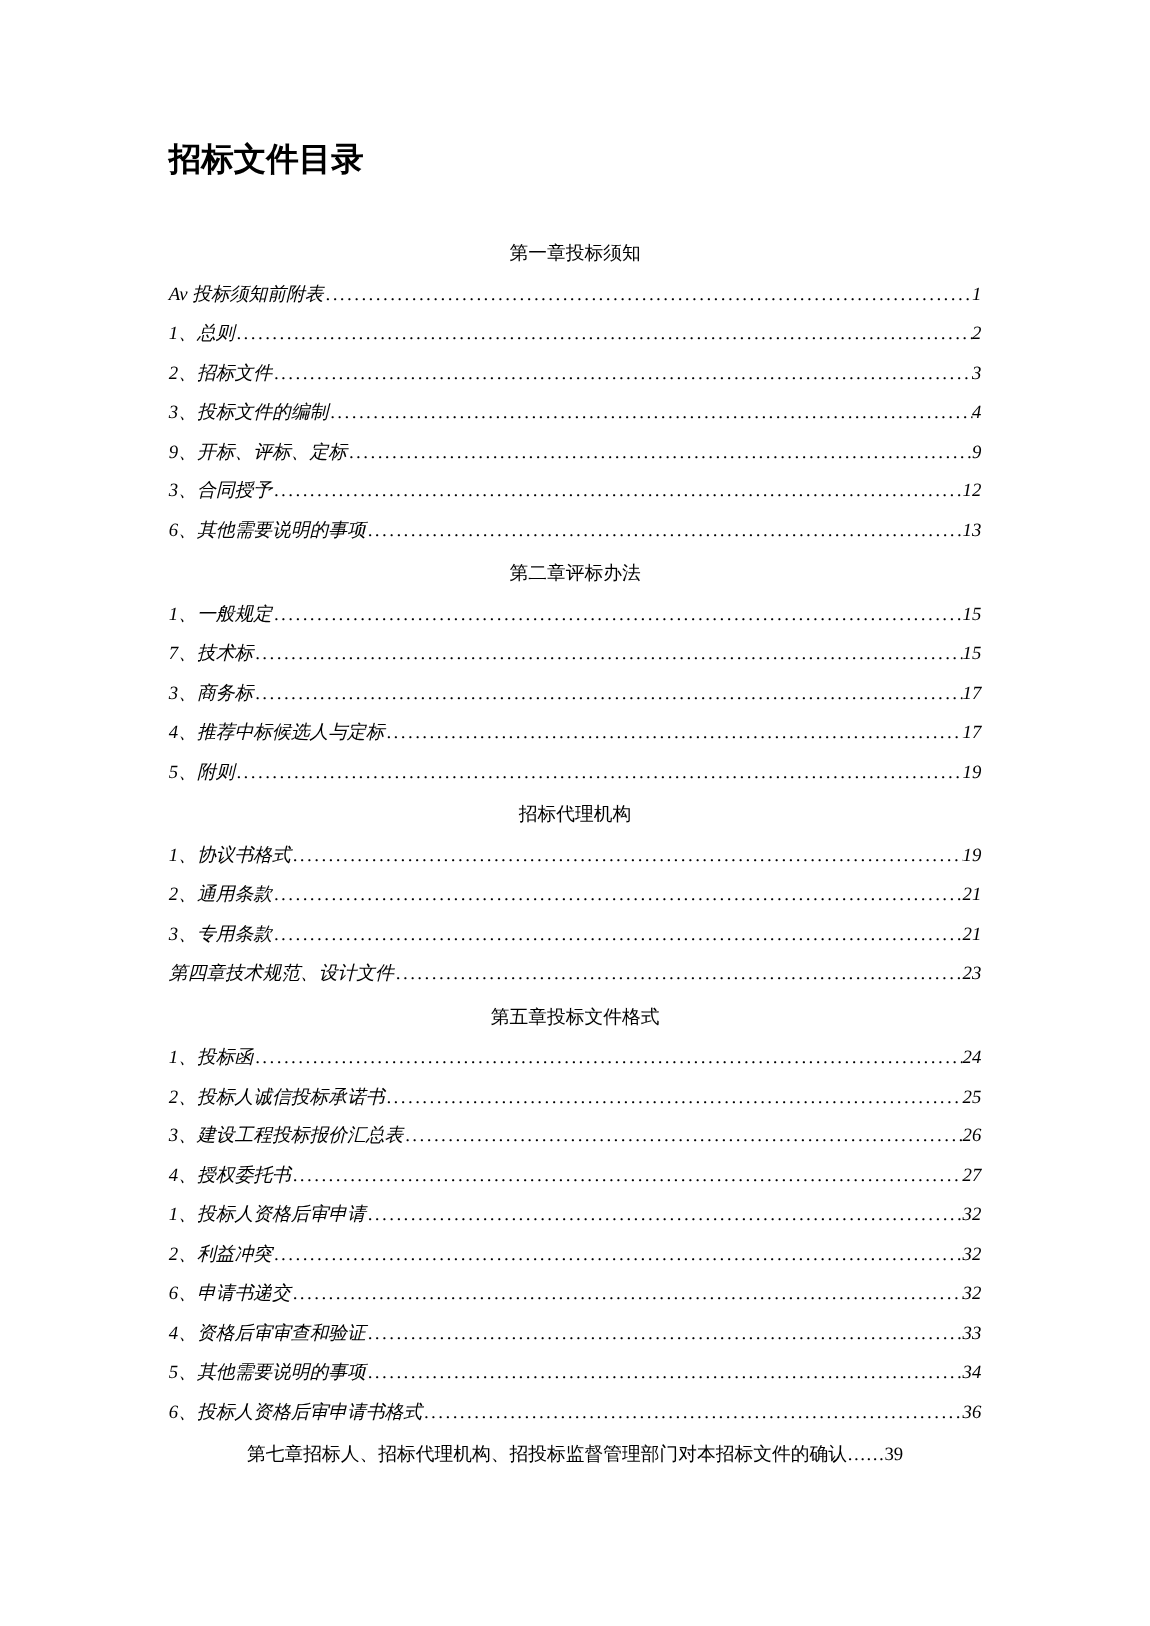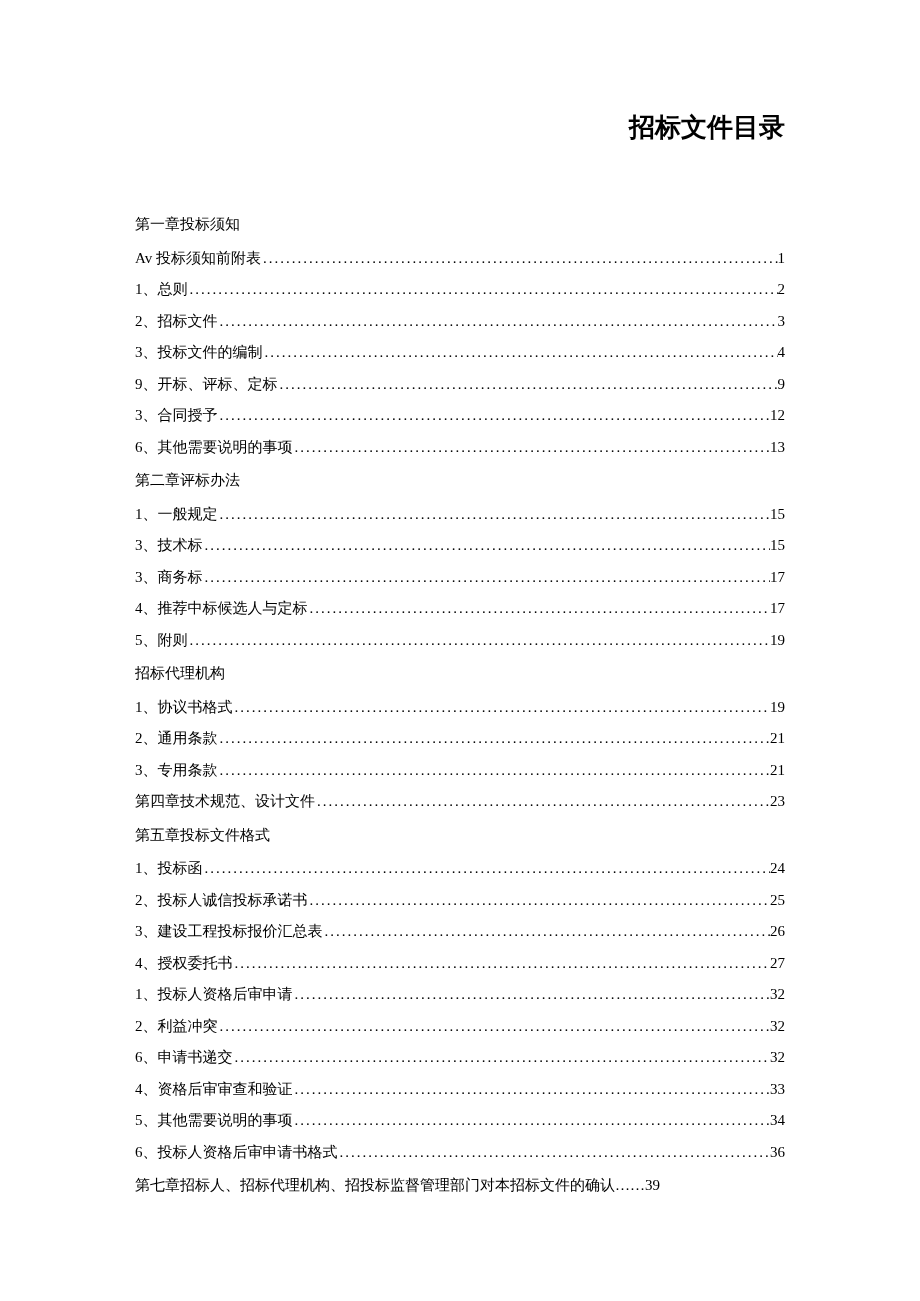--- a/index.html
+++ b/index.html
@@ -5,33 +5,34 @@
     * { margin: 0; padding: 0; box-sizing: border-box; }
     body {
       background: #fff;
       font-family: "SimSun", "宋体", serif;
       width: 920px;
       height: 1301px;
       padding: 110px 135px 0 135px;
       color: #000;
     }
     .title {
-      text-align: right;
+      text-align: left;
       font-size: 26px;
       font-weight: bold;
       font-family: "SimHei", "黑体", sans-serif;
-      margin-bottom: 70px;
+      margin-bottom: 48px;
     }
     .toc-line {
       display: flex;
       align-items: center;
       font-size: 15px;
       line-height: 1;
       margin-bottom: 16.5px;
       white-space: nowrap;
+      font-style: italic;
     }
     .toc-label {
       flex: 0 0 auto;
     }
     .toc-dots {
       flex: 1 1 auto;
       overflow: hidden;
       letter-spacing: 2px;
       color: #000;
       padding: 0 2px;
@@ -39,20 +40,21 @@
     .toc-dots::after {
       content: "..................................................................................................................................................";
       display: inline-block;
     }
     .toc-page {
       flex: 0 0 auto;
     }
     .toc-heading {
       font-size: 15px;
       margin-bottom: 16.5px;
+      text-align: center;
     }
   </style>
 </head>
 <body>
 
 <div class="title">招标文件目录</div>
 
 <div id="toc-container">
     <div class="toc-heading">第一章投标须知</div>
     <div class="toc-line">
@@ -90,21 +92,21 @@
       <span class="toc-dots"></span>
       <span class="toc-page">13</span>
     </div>
     <div class="toc-heading">第二章评标办法</div>
     <div class="toc-line">
       <span class="toc-label">1、一般规定</span>
       <span class="toc-dots"></span>
       <span class="toc-page">15</span>
     </div>
     <div class="toc-line">
-      <span class="toc-label">3、技术标</span>
+      <span class="toc-label">7、技术标</span>
       <span class="toc-dots"></span>
       <span class="toc-page">15</span>
     </div>
     <div class="toc-line">
       <span class="toc-label">3、商务标</span>
       <span class="toc-dots"></span>
       <span class="toc-page">17</span>
     </div>
     <div class="toc-line">
       <span class="toc-label">4、推荐中标候选人与定标</span>

